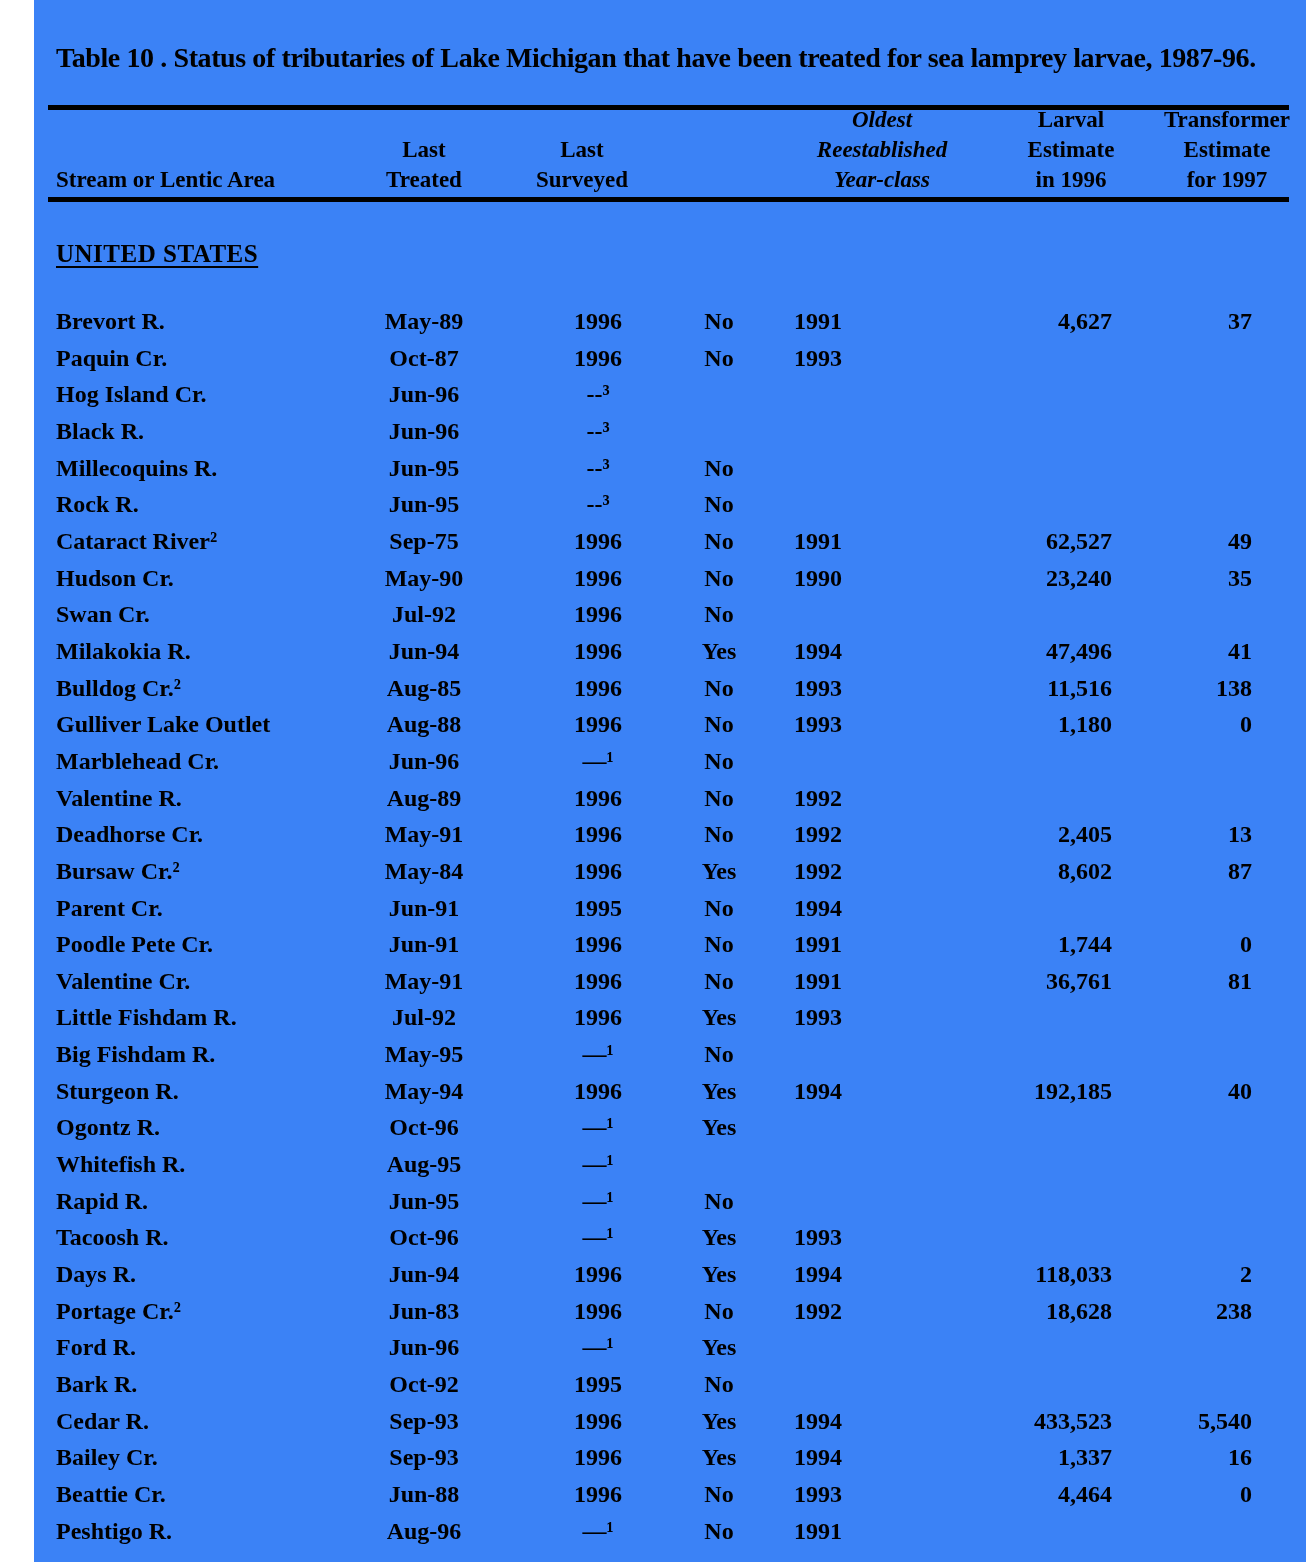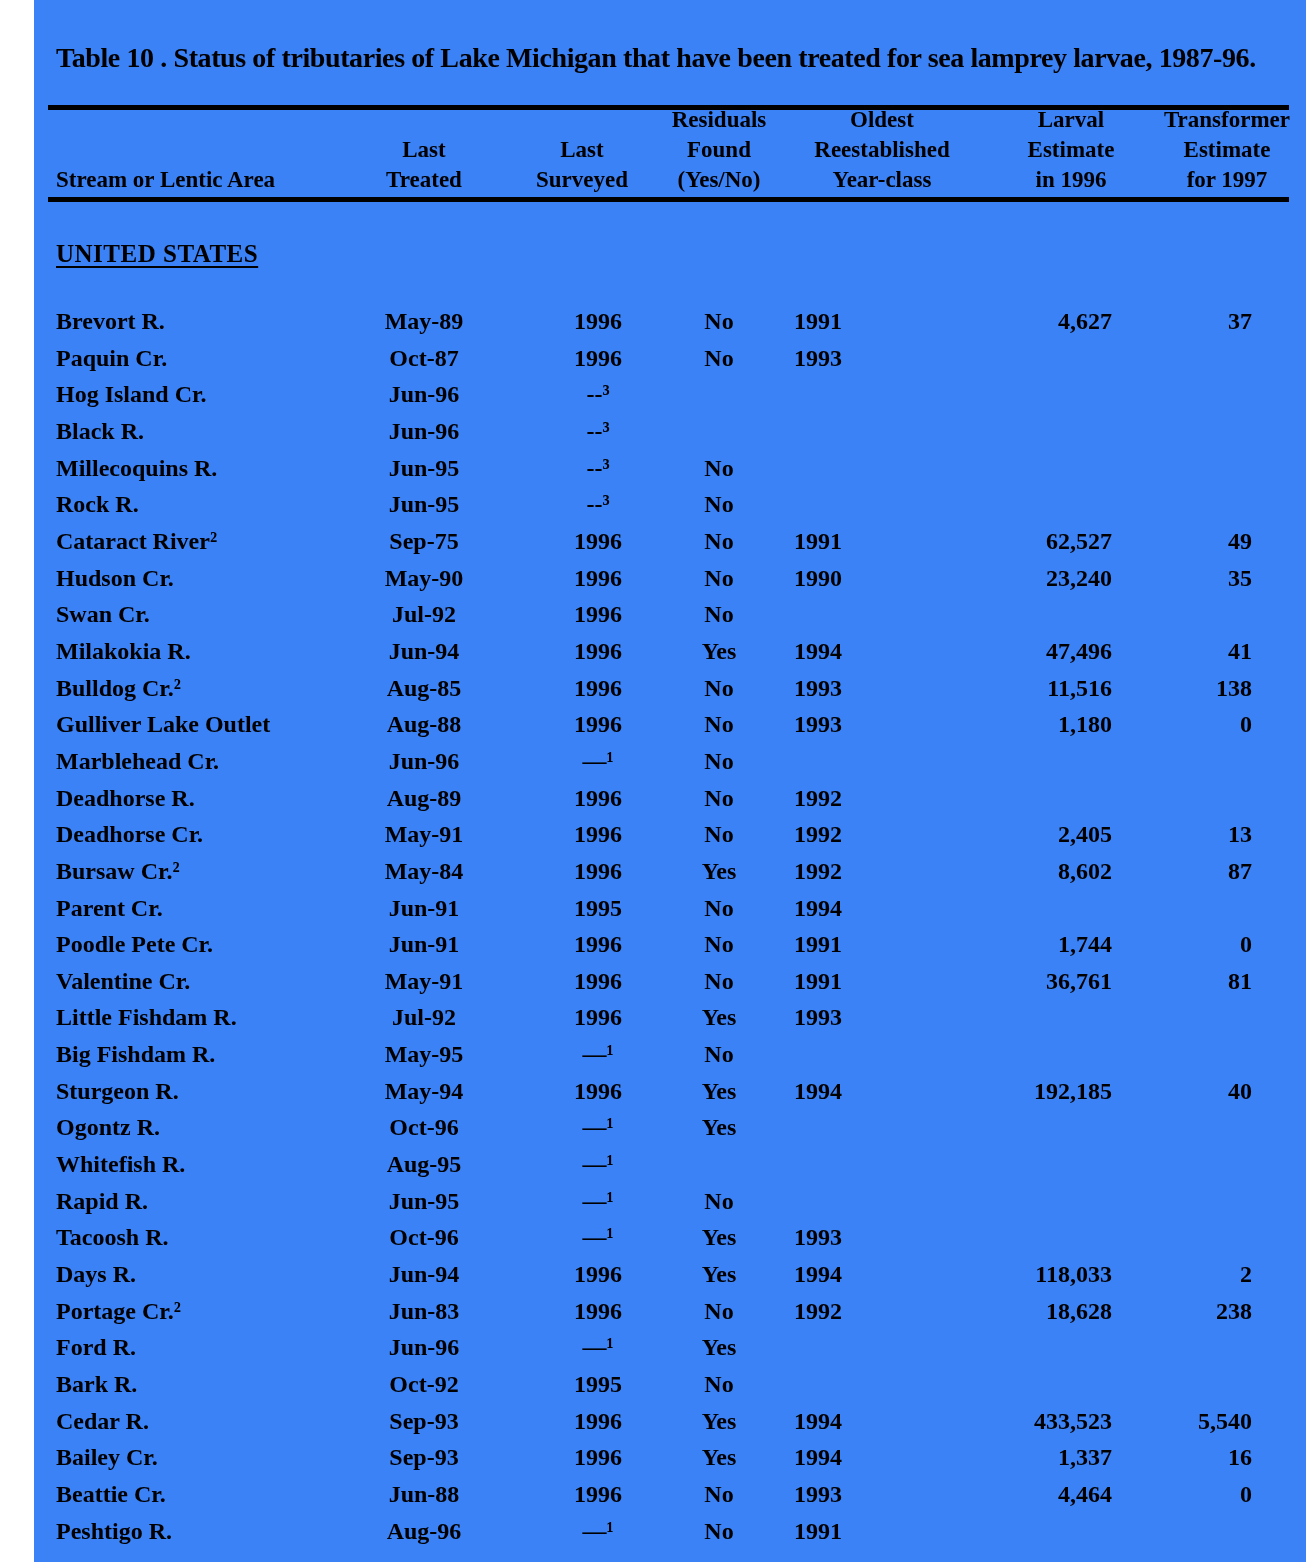--- a/index.html
+++ b/index.html
@@ -36,21 +36,21 @@
     bottom: 2px;
     font-size: 23px;
     line-height: 30px;
     text-align: center;
     white-space: pre-line;
   }
   .h-stream      { left: 22px;  width: 300px; text-align: left; }
   .h-treated     { left: 330px; width: 120px; }
   .h-surveyed    { left: 478px; width: 140px; }
   .h-residuals   { left: 615px; width: 140px; }
-  .h-year        { left: 760px; width: 176px; }
+  .h-year        { left: 760px; width: 176px; font-style: italic; }
   .h-larval      { left: 967px; width: 140px; }
   .h-transformer { left: 1118px; width: 150px; }
   .section {
     position: absolute;
     top: 240px;
     left: 22px;
     font-size: 25px;
     letter-spacing: 0.5px;
     text-decoration: underline;
     text-decoration-thickness: 2px;
@@ -81,23 +81,20 @@
   <div class="title">Table 10 . Status of tributaries of Lake Michigan that have been treated for sea lamprey larvae, 1987-96.</div>
 
   <div class="rule rule-top"></div>
 
   <div class="header">
     <div class="hcell h-stream">Stream or Lentic Area</div>
     <div class="hcell h-treated">Last
 Treated</div>
     <div class="hcell h-surveyed">Last
 Surveyed</div>
-    <div class="hcell h-residuals">Residuals
-Found
-(Yes/No)</div>
     <div class="hcell h-year">Oldest
 Reestablished
 Year-class</div>
     <div class="hcell h-larval">Larval
 Estimate
 in 1996</div>
     <div class="hcell h-transformer">Transformer
 Estimate
 for 1997</div>
   </div>
@@ -218,21 +215,21 @@
       <div class="row">
       <div class="cell c-name">Marblehead Cr.</div>
       <div class="cell c-treated">Jun-96</div>
       <div class="cell c-surveyed">—¹</div>
       <div class="cell c-residuals">No</div>
       <div class="cell c-year"></div>
       <div class="cell c-larval"></div>
       <div class="cell c-transformer"></div>
     </div>
       <div class="row">
-      <div class="cell c-name">Deadhorse R.</div>
+      <div class="cell c-name">Valentine R.</div>
       <div class="cell c-treated">Aug-89</div>
       <div class="cell c-surveyed">1996</div>
       <div class="cell c-residuals">No</div>
       <div class="cell c-year">1992</div>
       <div class="cell c-larval"></div>
       <div class="cell c-transformer"></div>
     </div>
       <div class="row">
       <div class="cell c-name">Deadhorse Cr.</div>
       <div class="cell c-treated">May-91</div>

